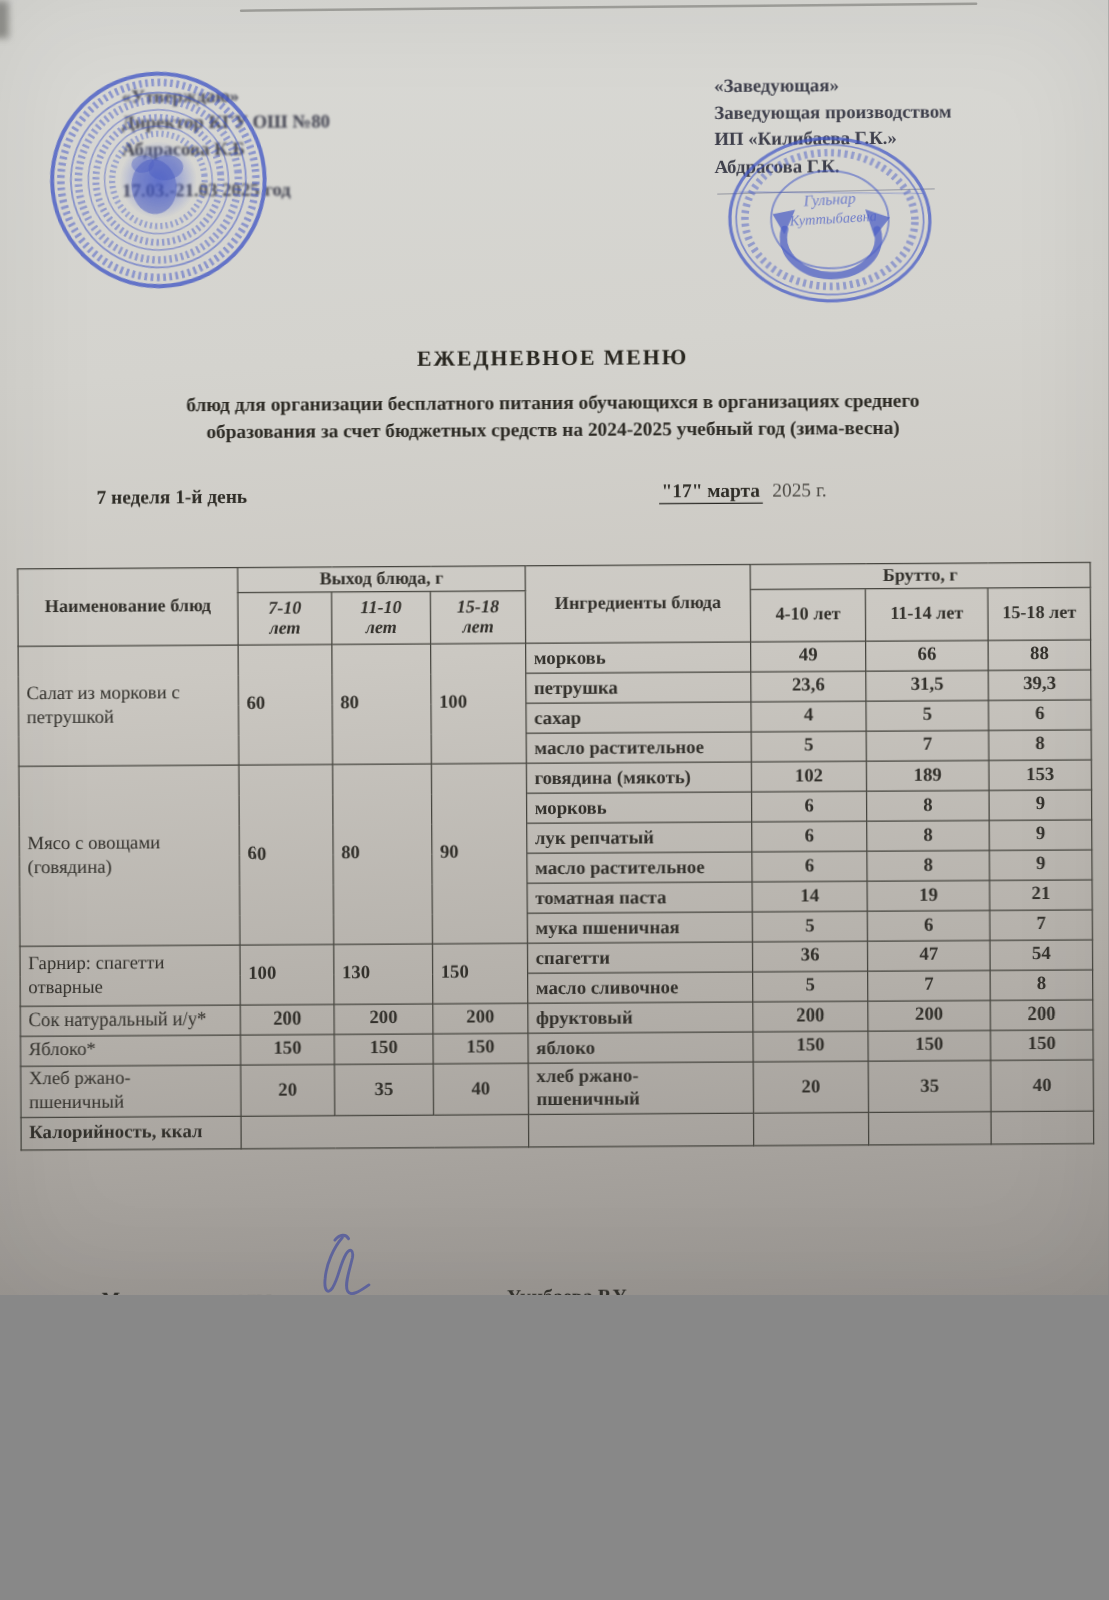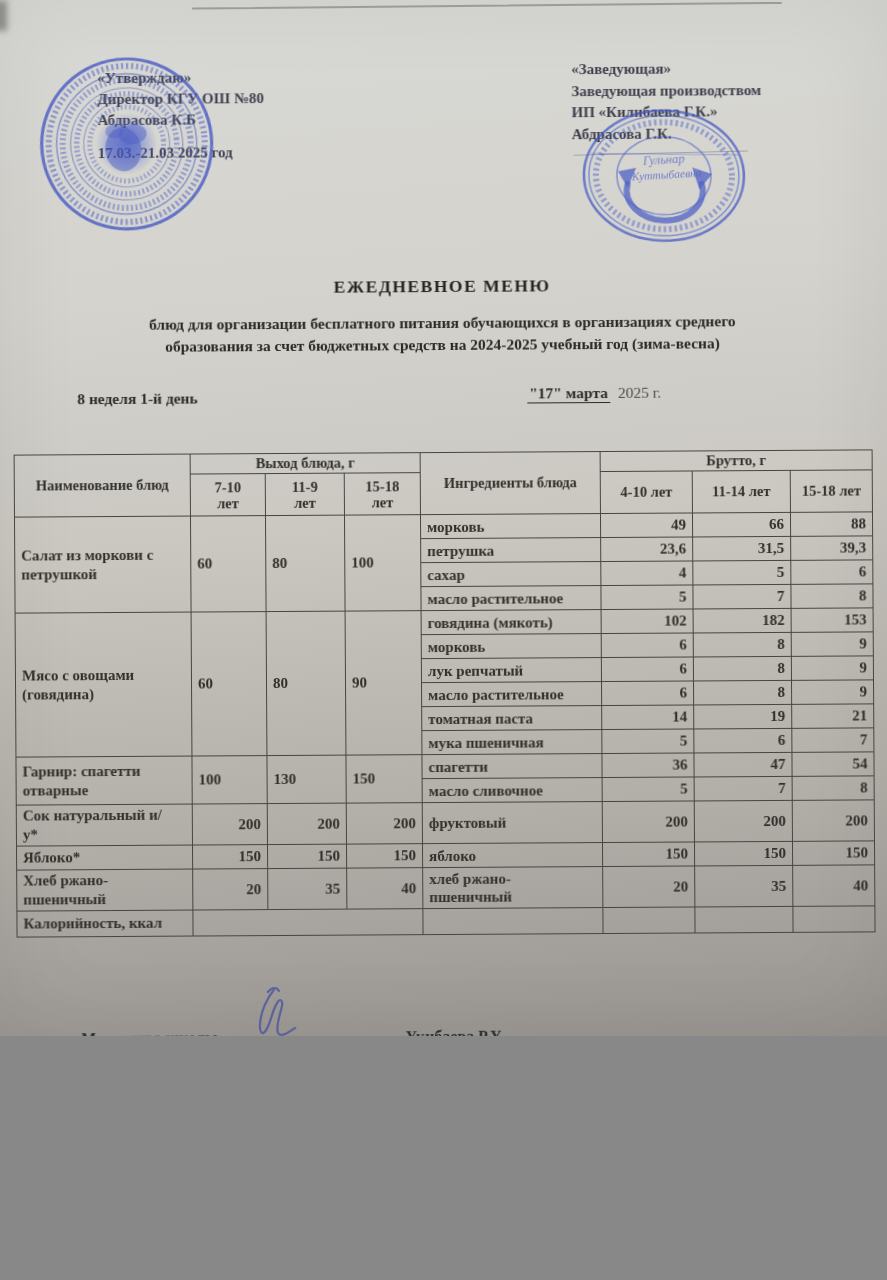--- a/index.html
+++ b/index.html
@@ -26,27 +26,27 @@
   .week{position:absolute;left:78px;top:388px;font-size:15.5px;font-weight:700;color:#2e2c26;filter:blur(0.4px);}
   .dateline{position:absolute;left:528px;top:385px;font-size:15.5px;color:#2e2c26;filter:blur(0.4px);}
   .dateline .dq{font-weight:700;border-bottom:1.7px solid #2a2925;padding:0 2px 1px 2px;}
   .dateline .dy{font-weight:400;color:#4e4c46;margin-left:4px;text-align:right;}
   
   table.menu{position:absolute;left:14px;top:452px;width:858px;border-collapse:collapse;table-layout:fixed;font-size:15px;color:#32302b;filter:blur(0.35px);}
   table.menu td{border:1.7px solid #46453f;padding:1px 6px;vertical-align:middle;overflow:hidden;}
   td.th{font-weight:700;text-align:center;font-size:14.5px;line-height:17px;padding:2px 3px;}
   td.dish{vertical-align:top;font-weight:400;line-height:19px;padding-top:2px;}
   td.out{vertical-align:top;text-align:left;font-weight:600;padding-top:2px;}
-  td.num{text-align:right;font-weight:600;}
+  td.num{text-align:center;font-weight:600;}
   td.ing{font-weight:600;line-height:18px;}
   td.kal{font-weight:700;}
   td.topv{vertical-align:top;padding-top:2px;}
-  .wrapcap{display:inline-block;max-width:152px;font-weight:bold;}
+  .wrapcap{display:inline-block;max-width:152px;}
   tr.hr1{height:20px;} tr.hr2{height:42px;} tr.r{height:24px;} tr.rh{height:40px;} tr.rk{height:26px;}
-  .age span{display:block;line-height:16px;}
+  .age span{display:block;line-height:16px;font-style:italic;}
   
   .footer{position:absolute;left:78px;top:1028px;font-size:16px;font-weight:600;color:#302f2a;filter:blur(0.45px);}
   .sig-line{display:inline-block;width:168px;border-bottom:1.7px solid #3b3a35;height:13px;margin:0 10px;}
   .signature{position:absolute;left:238px;top:984px;}
 </style>
 </head>
 <body>
 
 <div class="photo">
   <div class="tilt">
@@ -113,21 +113,21 @@
         </g>
       </svg>
     </div>
 
     <div class="title">ЕЖЕДНЕВНОЕ МЕНЮ</div>
     <div class="subtitle">
       <div>блюд для организации бесплатного питания обучающихся в организациях среднего</div>
       <div>образования за счет бюджетных средств на 2024-2025 учебный год (зима-весна)</div>
     </div>
 
-    <div class="week">8 неделя 1-й день</div>
+    <div class="week">7 неделя 1-й день</div>
     <div class="dateline">
       <span class="dq">"17" марта</span>
       <span class="dy">2025 г.</span>
     </div>
 
     <table class="menu">
       <colgroup>
         <col style="width:176px">
           <col style="width:75px">
           <col style="width:79px">
@@ -143,21 +143,21 @@
           <td class="th" colspan="3">Выход блюда, г</td>
           <td class="th" rowspan="2">Ингредиенты блюда</td>
           <td class="th" colspan="3">Брутто, г</td>
         </tr>
         <tr class="hr2">
           <td class="th age">
               <span>7-10</span>
               <span>лет</span>
             </td>
           <td class="th age">
-              <span>11-9</span>
+              <span>11-10</span>
               <span>лет</span>
             </td>
           <td class="th age">
               <span>15-18</span>
               <span>лет</span>
             </td>
           <td class="th">4-10 лет</td>
           <td class="th">11-14 лет</td>
           <td class="th">15-18 лет</td>
         </tr>
@@ -191,21 +191,21 @@
           <td class="num">8</td>
         </tr>
 
         <tr class="r">
           <td class="dish" rowspan="6"><span class="wrapcap">Мясо с овощами (говядина)</span></td>
           <td class="out" rowspan="6">60</td>
           <td class="out" rowspan="6">80</td>
           <td class="out" rowspan="6">90</td>
           <td class="ing">говядина (мякоть)</td>
           <td class="num">102</td>
-          <td class="num">182</td>
+          <td class="num">189</td>
           <td class="num">153</td>
         </tr>
         <tr class="r">
           <td class="ing">морковь</td>
           <td class="num">6</td>
           <td class="num">8</td>
           <td class="num">9</td>
         </tr>
         <tr class="r">
           <td class="ing">лук репчатый</td>

